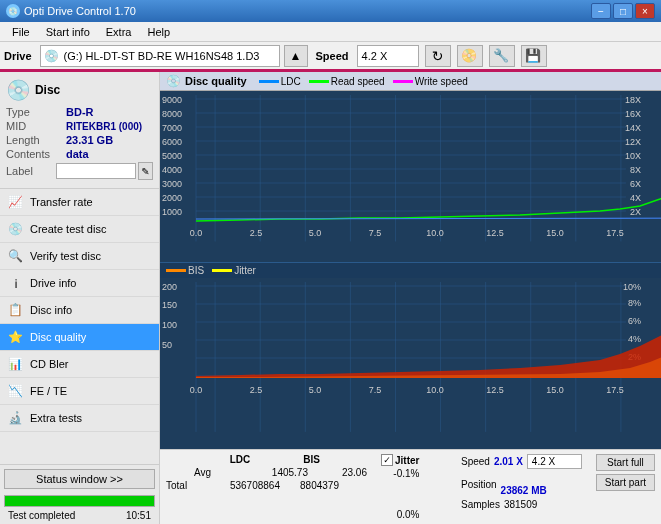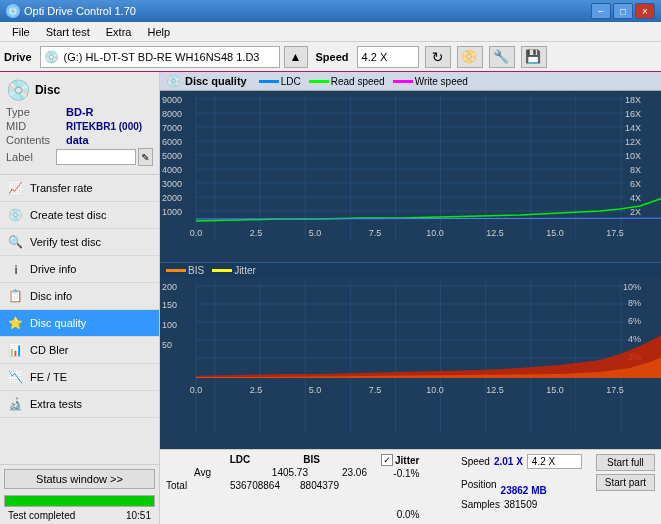--- a/index.html
+++ b/index.html
@@ -12,21 +12,21 @@
     .title-bar-text { font-size: 11px; font-weight: normal; }
     .title-bar-controls { display: flex; gap: 2px; }
     .tb-btn { width: 20px; height: 16px; background: #5a9de6; border: 1px solid #2a5aa0; color: white; font-size: 10px; display: flex; align-items: center; justify-content: center; cursor: pointer; border-radius: 2px; }
     .tb-btn.close { background: #c0392b; }
 
     
     .menu-bar { background: #f0f0f0; border-bottom: 1px solid #ccc; height: 20px; display: flex; align-items: center; padding: 0 4px; }
     .menu-item { padding: 2px 8px; font-size: 11px; cursor: pointer; }
 
     
-    .drive-bar { background: #f0f0f0; border-bottom: 1px solid #be185d; height: 30px; display: flex; align-items: center; padding: 2px 4px; gap: 4px; }
+    .drive-bar { background: #f0f0f0; border-bottom: 3px solid #be185d; height: 30px; display: flex; align-items: center; padding: 2px 4px; gap: 4px; }
     .drive-label { font-size: 11px; font-weight: bold; padding-right: 4px; }
     .drive-select { display: flex; align-items: center; background: white; border: 1px solid #aaa; height: 22px; padding: 0 4px; font-size: 11px; flex: 1; max-width: 240px; gap: 4px; }
     .drive-select-icon { font-size: 12px; }
     .drive-select-text { font-size: 11px; }
     .drive-eject-btn { width: 24px; height: 22px; background: #e0e0e0; border: 1px solid #aaa; display: flex; align-items: center; justify-content: center; cursor: pointer; font-size: 12px; }
     .speed-label { font-size: 11px; font-weight: bold; padding: 0 4px; }
     .toolbar-btn { width: 26px; height: 22px; background: #e0e0e0; border: 1px solid #aaa; display: flex; align-items: center; justify-content: center; cursor: pointer; margin-left: 2px; }
 
     
     .main { display: flex; height: calc(524px - 22px - 20px - 30px); }
@@ -83,21 +83,21 @@
   </div>
   <div class="title-bar-controls">
     <div class="tb-btn">−</div>
     <div class="tb-btn">□</div>
     <div class="tb-btn close">×</div>
   </div>
 </div>
 
 <div class="menu-bar">
   <span class="menu-item">File</span>
-  <span class="menu-item">Start test</span>
+  <span class="menu-item">Start info</span>
   <span class="menu-item">Extra</span>
   <span class="menu-item">Help</span>
 </div>
 
 <div class="drive-bar">
   <span class="drive-label">Drive</span>
   <div class="drive-select">
     <span class="drive-select-icon">💿</span>
     <span class="drive-select-text">(G:)  HL-DT-ST BD-RE  WH16NS48 1.D3</span>
   </div>
@@ -121,20 +121,24 @@
         <span class="disc-icon">💿</span>
         <span style="font-weight:bold;font-size:12px;">Disc</span>
       </div>
       <div class="disc-info-row">
         <span class="disc-info-label">Type</span>
         <span class="disc-info-value">BD-R</span>
       </div>
       <div class="disc-info-row">
         <span class="disc-info-label">MID</span>
         <span class="disc-info-value" style="font-size:10px;">RITEKBR1 (000)</span>
+      </div>
+      <div class="disc-info-row">
+        <span class="disc-info-label">Length</span>
+        <span class="disc-info-value">23.31 GB</span>
       </div>
       <div class="disc-info-row">
         <span class="disc-info-label">Contents</span>
         <span class="disc-info-value">data</span>
       </div>
       <div class="disc-info-row">
         <span class="disc-info-label">Label</span>
         <input class="disc-label-input" type="text" value="" style="">
         <div class="disc-label-btn">✎</div>
       </div>

